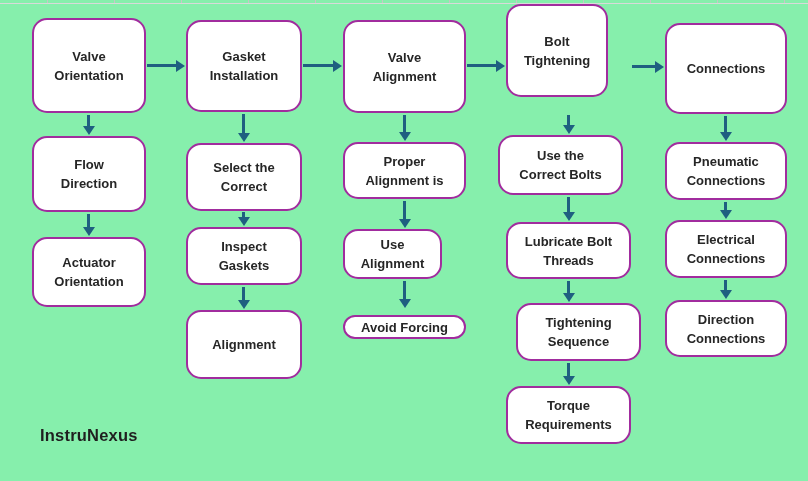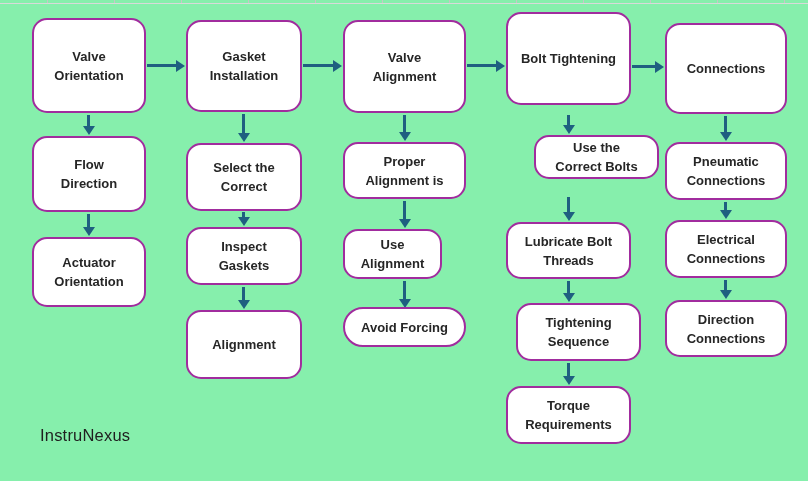--- a/index.html
+++ b/index.html
@@ -89,21 +89,21 @@
     border-top: 6px solid transparent;
     border-bottom: 6px solid transparent;
     border-left: 9px solid var(--arrow-color);
   }
 
   .brand {
     position: absolute;
     left: 40px;
     top: 426px;
     font-size: 16.5px;
-    font-weight: 400;
+    font-weight: 700;
     color: #1f1f1f;
     letter-spacing: 0.2px;
   }
 </style>
 </head>
 <body>
 
 <div class="canvas">
 
   <div class="ruler-edge"></div>
@@ -151,30 +151,30 @@
   <div class="arrow-v" style="left:403px;top:115px;height:17px"></div>
   <div class="box" style="left:343px;top:142px;width:123px;height:57px">
     <span class="box-label">Proper
 Alignment is</span>
   </div>
   <div class="arrow-v" style="left:403px;top:201px;height:18px"></div>
   <div class="box" style="left:343px;top:229px;width:99px;height:50px">
     <span class="box-label">Use Alignment</span>
   </div>
   <div class="arrow-v" style="left:403px;top:281px;height:18px"></div>
-  <div class="box" style="left:343px;top:307px;width:123px;height:40px;border-radius:20px">
+  <div class="box" style="left:343px;top:315px;width:123px;height:24px;border-radius:20px">
     <span class="box-label">Avoid Forcing</span>
   </div>
 
   <div class="arrow-h" style="left:467px;top:64px;width:29px"></div>
-  <div class="box" style="left:506px;top:12px;width:125px;height:93px">
+  <div class="box" style="left:506px;top:4px;width:102px;height:93px">
     <span class="box-label">Bolt Tightening</span>
   </div>
   <div class="arrow-v" style="left:567px;top:115px;height:10px"></div>
-  <div class="box" style="left:534px;top:135px;width:125px;height:44px">
+  <div class="box" style="left:498px;top:135px;width:125px;height:60px">
     <span class="box-label">Use the
 Correct Bolts</span>
   </div>
   <div class="arrow-v" style="left:567px;top:197px;height:15px"></div>
   <div class="box" style="left:506px;top:222px;width:125px;height:57px">
     <span class="box-label">Lubricate Bolt
 Threads</span>
   </div>
   <div class="arrow-v" style="left:567px;top:281px;height:12px"></div>
   <div class="box" style="left:516px;top:303px;width:125px;height:58px">

